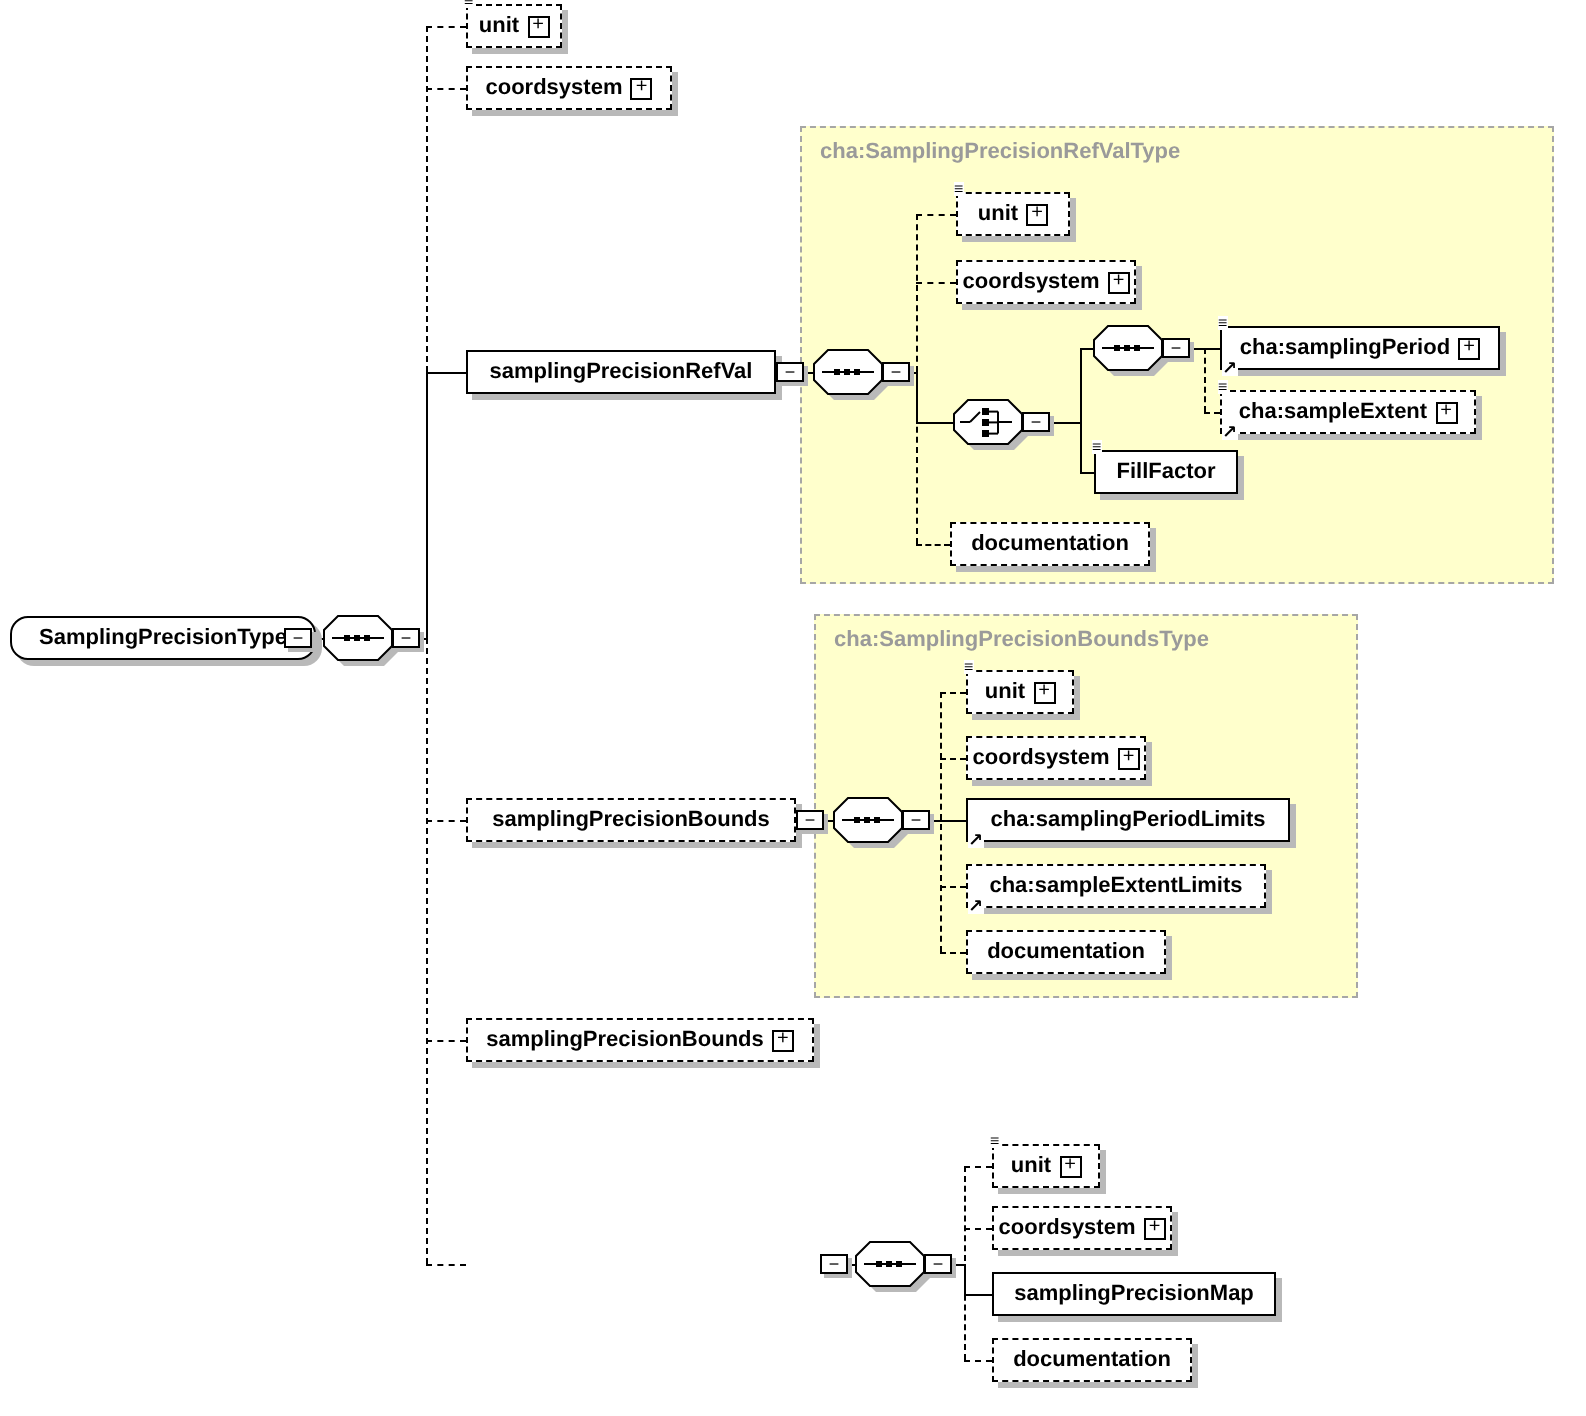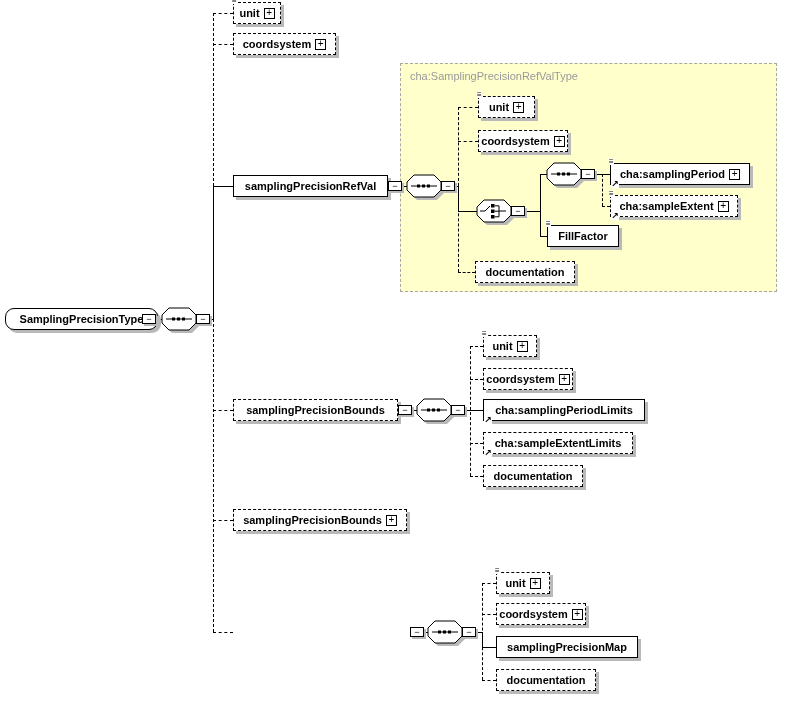--- a/index.html
+++ b/index.html
@@ -1,19 +1,19 @@
 <!DOCTYPE html>
 <html style="--group-fill: #ffffcc; --group-border: #a6a6a6; --group-title: #9a9a9a; --shadow: #b9b9b9; --line: #000000;"><head>
 <meta charset="utf-8">
 <style>
   html,body{margin:0;padding:0;background:#fff}
   .stage{position:relative;width:793px;height:708px;background:#fff;overflow:hidden;
          font-family:"Liberation Sans","DejaVu Sans",sans-serif}
   .group{position:absolute;background:var(--group-fill,#ffffcc);border:1px dashed var(--group-border,#a6a6a6)}
-  .gtitle{font-weight:normal;font-size:11px;color:var(--group-title,#9a9a9a);padding:6px 0 0 9px;white-space:nowrap}
+  .gtitle{font-weight:bold;font-size:11px;color:var(--group-title,#9a9a9a);padding:6px 0 0 9px;white-space:nowrap}
   .ebox{position:absolute;height:22px;box-sizing:border-box;background:#fff;border:1px solid #000;
         box-shadow:3px 3px 0 var(--shadow,#b9b9b9);display:flex;align-items:center;justify-content:center;
         gap:4px;padding:0 4px;font-weight:bold;font-size:11px;color:#000}
   .ebox.opt{border-style:dashed}
   .rbox{border-radius:9px}
   .lbl{white-space:nowrap}
   .plusbox{width:11px;height:11px;box-sizing:border-box;border:1px solid #000;background:#fff;flex:0 0 auto;
            display:flex;align-items:center;justify-content:center;font-size:10px;line-height:1;font-weight:normal}
   .mconn{position:absolute;width:14px;height:10px;box-sizing:border-box;border:1px solid #000;background:#fff;
          box-shadow:2px 2px 0 var(--shadow,#b9b9b9);display:flex;align-items:center;justify-content:center;
@@ -28,20 +28,23 @@
   .oct line{stroke:#000;stroke-width:1}
 </style>
 </head>
 <body>
 
 <div class="stage">
 
   <div class="group" style="left:400px;top:63px;width:375px;height:227px">
     <div class="gtitle">cha:SamplingPrecisionRefValType</div>
   </div>
+  <div class="group" style="left:407px;top:307px;width:270px;height:190px">
+    <div class="gtitle">cha:SamplingPrecisionBoundsType</div>
+  </div>
 
   <div class="vl dash" style="left:213px;top:13px;height:173px"></div>
   <div class="vl dash" style="left:213px;top:319px;height:313px"></div>
   <div class="hl dash" style="left:213px;top:13px;width:20px"></div>
   <div class="hl dash" style="left:213px;top:44px;width:20px"></div>
   <div class="hl dash" style="left:213px;top:410px;width:20px"></div>
   <div class="hl dash" style="left:213px;top:520px;width:20px"></div>
   <div class="hl dash" style="left:213px;top:632px;width:20px"></div>
   <div class="vl dash" style="left:458px;top:107px;height:165px"></div>
   <div class="hl dash" style="left:458px;top:107px;width:20px"></div>

